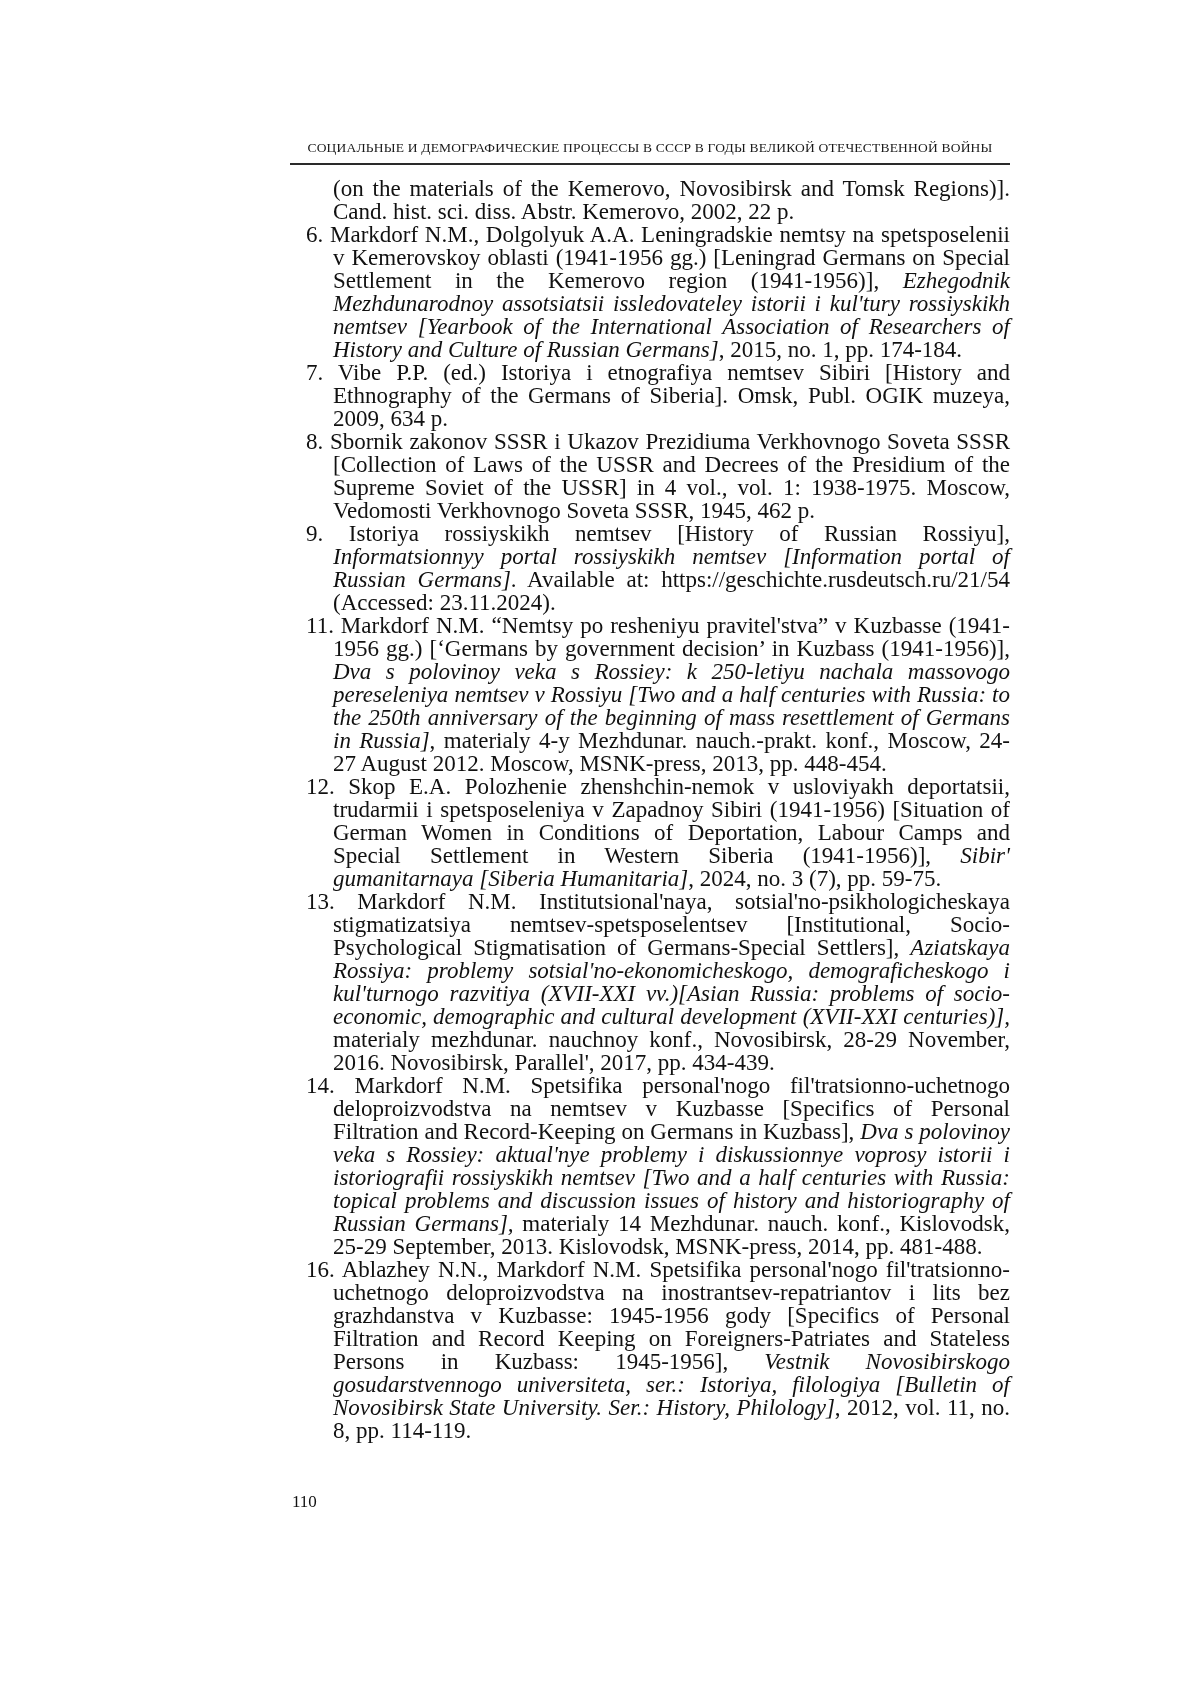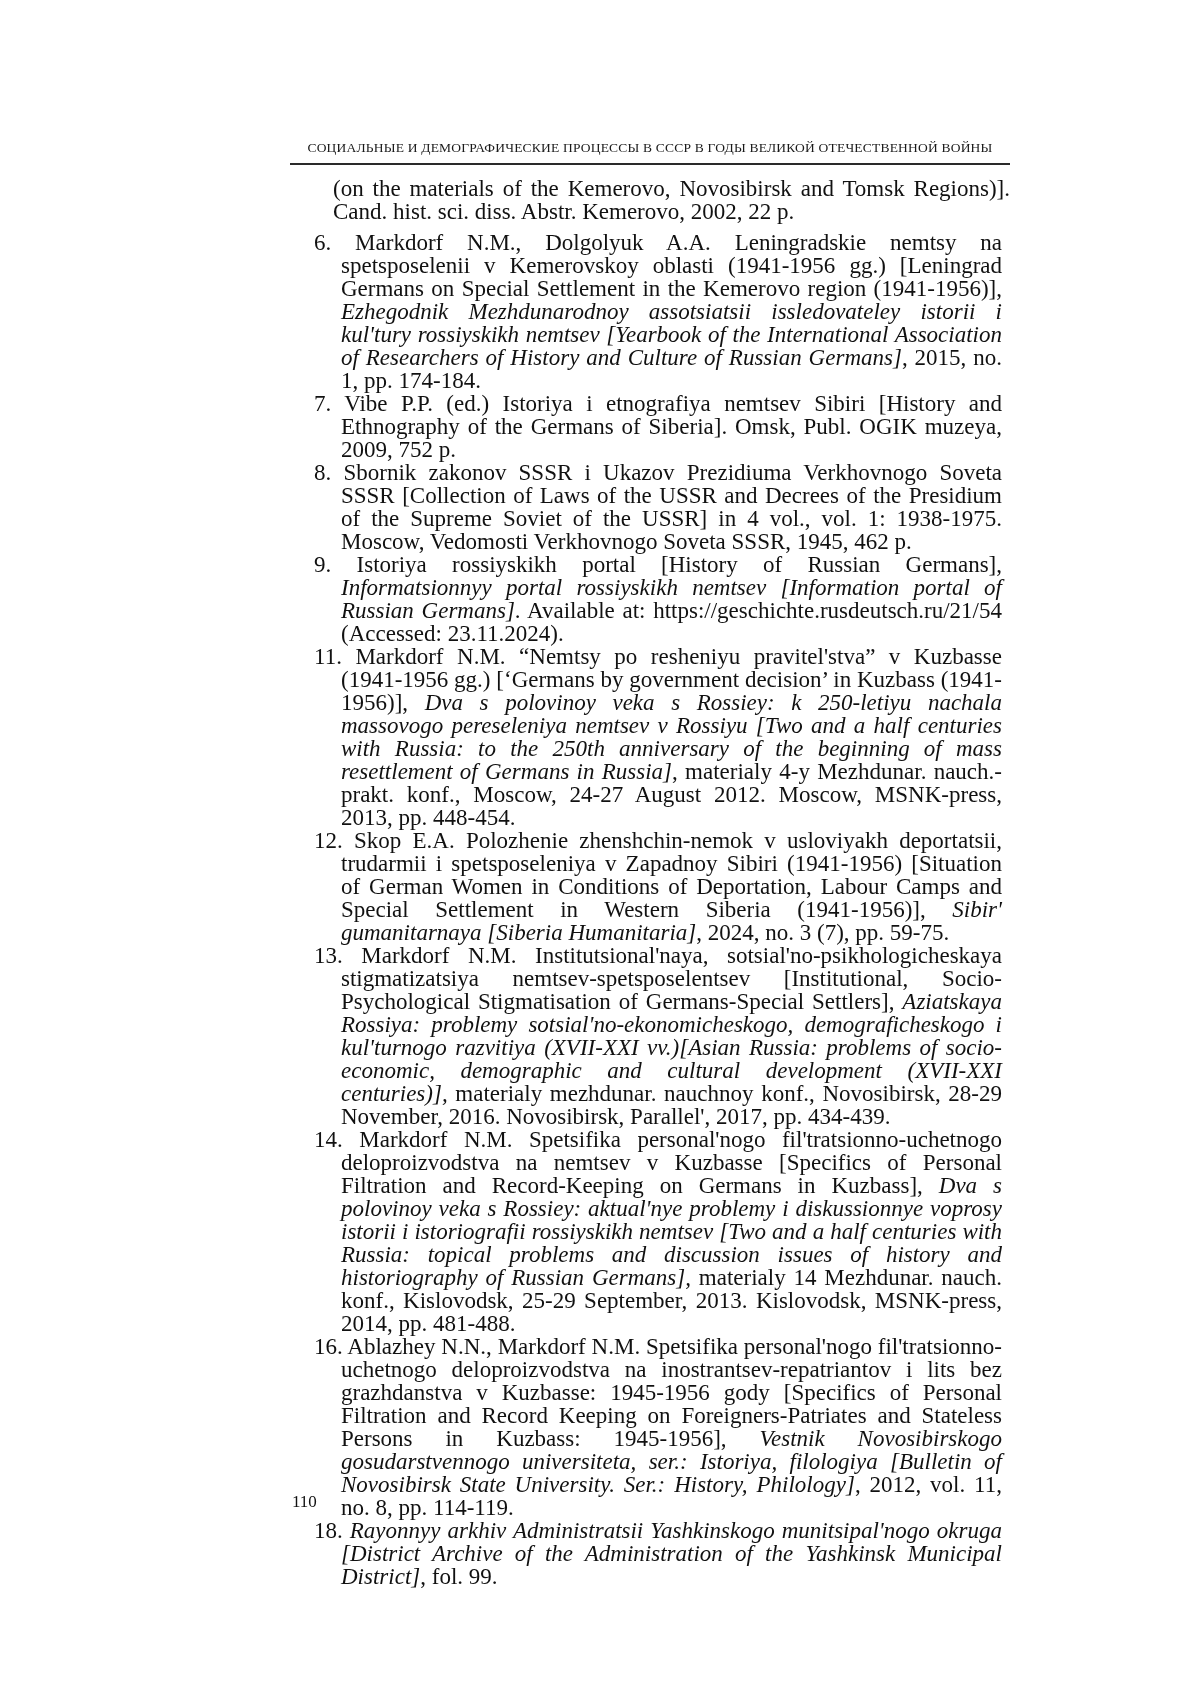--- a/index.html
+++ b/index.html
@@ -30,21 +30,21 @@
   .refs {
     margin-top:12px;
     font-size:23px;
     line-height:23px;
     text-align:justify;
   }
   .intro {
     padding-left:43px;
     margin:0 0 0 0;
   }
-  .ref-list { margin:8px; }
+  .ref-list { margin:0; }
   .ref {
     padding-left:43px;
     text-indent:-27px;
   }
   .it { font-style:italic; }
   .rm { font-style:normal; }
   .pageno {
     position:absolute;
     left:292px; top:1492px;
     font-size:17px;
@@ -56,27 +56,26 @@
 
 <div class="page">
   <div class="content">
     <div class="running-head">СОЦИАЛЬНЫЕ И ДЕМОГРАФИЧЕСКИЕ ПРОЦЕССЫ В СССР В ГОДЫ ВЕЛИКОЙ ОТЕЧЕСТВЕННОЙ ВОЙНЫ</div>
 
     <div class="refs">
       <p class="intro">(on the materials of the Kemerovo, Novosibirsk and Tomsk Regions)]. Cand. hist. sci. diss. Abstr. Kemerovo, 2002, 22 p.</p>
 
       <div class="ref-list">
           <div class="ref"><span class="rm num">6. </span><span class="rm">Markdorf N.M., Dolgolyuk A.A. Leningradskie nemtsy na spetsposelenii v Kemerovskoy oblasti (1941-1956 gg.) [Leningrad Germans on Special Settlement in the Kemerovo region (1941-1956)], </span><span class="it">Ezhegodnik Mezhdunarodnoy assotsiatsii issledovateley istorii i kul'tury rossiyskikh nemtsev [Yearbook of the International Association of Researchers of History and Culture of Russian Germans]</span><span class="rm">, 2015, no. 1, pp. 174-184.</span></div>
-          <div class="ref"><span class="rm num">7. </span><span class="rm">Vibe P.P. (ed.) Istoriya i etnografiya nemtsev Sibiri [History and Ethnography of the Germans of Siberia]. Omsk, Publ. OGIK muzeya, 2009, 752 p.</span></div>
+          <div class="ref"><span class="rm num">7. </span><span class="rm">Vibe P.P. (ed.) Istoriya i etnografiya nemtsev Sibiri [History and Ethnography of the Germans of Siberia]. Omsk, Publ. OGIK muzeya, 2009, 634 p.</span></div>
           <div class="ref"><span class="rm num">8. </span><span class="rm">Sbornik zakonov SSSR i Ukazov Prezidiuma Verkhovnogo Soveta SSSR [Collection of Laws of the USSR and Decrees of the Presidium of the Supreme Soviet of the USSR] in 4 vol., vol. 1: 1938-1975. Moscow, Vedomosti Verkhovnogo Soveta SSSR, 1945, 462 p.</span></div>
-          <div class="ref"><span class="rm num">9. </span><span class="rm">Istoriya rossiyskikh portal [History of Russian Germans], </span><span class="it">Informatsionnyy portal rossiyskikh nemtsev [Information portal of Russian Germans]</span><span class="rm">. Available at: https://geschichte.rusdeutsch.ru/21/54 (Accessed: 23.11.2024).</span></div>
+          <div class="ref"><span class="rm num">9. </span><span class="rm">Istoriya rossiyskikh nemtsev [History of Russian Rossiyu], </span><span class="it">Informatsionnyy portal rossiyskikh nemtsev [Information portal of Russian Germans]</span><span class="rm">. Available at: https://geschichte.rusdeutsch.ru/21/54 (Accessed: 23.11.2024).</span></div>
           <div class="ref"><span class="rm num">11. </span><span class="rm">Markdorf N.M. “Nemtsy po resheniyu pravitel'stva” v Kuzbasse (1941-1956 gg.) [‘Germans by government decision’ in Kuzbass (1941-1956)], </span><span class="it">Dva s polovinoy veka s Rossiey: k 250-letiyu nachala massovogo pereseleniya nemtsev v Rossiyu [Two and a half centuries with Russia: to the 250th anniversary of the beginning of mass resettlement of Germans in Russia]</span><span class="rm">, materialy 4-y Mezhdunar. nauch.-prakt. konf., Moscow, 24-27 August 2012. Moscow, MSNK-press, 2013, pp. 448-454.</span></div>
           <div class="ref"><span class="rm num">12. </span><span class="rm">Skop E.A. Polozhenie zhenshchin-nemok v usloviyakh deportatsii, trudarmii i spetsposeleniya v Zapadnoy Sibiri (1941-1956) [Situation of German Women in Conditions of Deportation, Labour Camps and Special Settlement in Western Siberia (1941-1956)], </span><span class="it">Sibir' gumanitarnaya [Siberia Humanitaria]</span><span class="rm">, 2024, no. 3 (7), pp. 59-75.</span></div>
           <div class="ref"><span class="rm num">13. </span><span class="rm">Markdorf N.M. Institutsional'naya, sotsial'no-psikhologicheskaya stigmatizatsiya nemtsev-spetsposelentsev [Institutional, Socio-Psychological Stigmatisation of Germans-Special Settlers], </span><span class="it">Aziatskaya Rossiya: problemy sotsial'no-ekonomicheskogo, demograficheskogo i kul'turnogo razvitiya (XVII-XXI vv.)[Asian Russia: problems of socio-economic, demographic and cultural development (XVII-XXI centuries)],</span><span class="rm"> materialy mezhdunar. nauchnoy konf., Novosibirsk, 28-29 November, 2016. Novosibirsk, Parallel', 2017, pp. 434-439.</span></div>
           <div class="ref"><span class="rm num">14. </span><span class="rm">Markdorf N.M. Spetsifika personal'nogo fil'tratsionno-uchetnogo deloproizvodstva na nemtsev v Kuzbasse [Specifics of Personal Filtration and Record-Keeping on Germans in Kuzbass], </span><span class="it">Dva s polovinoy veka s Rossiey: aktual'nye problemy i diskussionnye voprosy istorii i istoriografii rossiyskikh nemtsev [Two and a half centuries with Russia: topical problems and discussion issues of history and historiography of Russian Germans],</span><span class="rm"> materialy 14 Mezhdunar. nauch. konf., Kislovodsk, 25-29 September, 2013. Kislovodsk, MSNK-press, 2014, pp. 481-488.</span></div>
           <div class="ref"><span class="rm num">16. </span><span class="rm">Ablazhey N.N., Markdorf N.M. Spetsifika personal'nogo fil'tratsionno-uchetnogo deloproizvodstva na inostrantsev-repatriantov i lits bez grazhdanstva v Kuzbasse: 1945-1956 gody [Specifics of Personal Filtration and Record Keeping on Foreigners-Patriates and Stateless Persons in Kuzbass: 1945-1956], </span><span class="it">Vestnik Novosibirskogo gosudarstvennogo universiteta, ser.: Istoriya, filologiya [Bulletin of Novosibirsk State University. Ser.: History, Philology]</span><span class="rm">, 2012, vol. 11, no. 8, pp. 114-119.</span></div>
-          <div class="ref"><span class="rm num">18. </span><span class="it">Rayonnyy arkhiv Administratsii Yashkinskogo munitsipal'nogo okruga [District Archive of the Administration of the Yashkinsk Municipal District]</span><span class="rm">, fol. 99.</span></div>
         </div>
     </div>
   </div>
 
   <div class="pageno">110</div>
 </div>
 
 </body></html>

